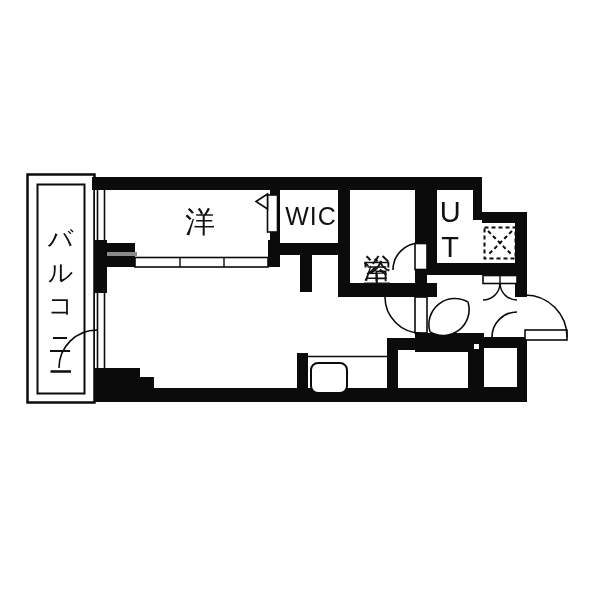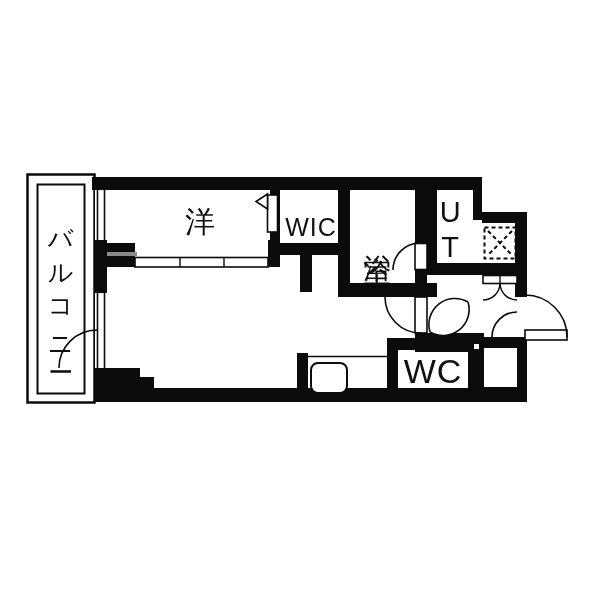--- a/index.html
+++ b/index.html
@@ -127,21 +127,20 @@
     <g>
       <line x1="308" y1="356.5" x2="387" y2="356.5" stroke="#0b0b0b" stroke-width="1.6"></line>
       <rect x="311" y="363" width="36" height="30" rx="7" fill="#ffffff" stroke="#0b0b0b" stroke-width="2"></rect>
     </g>
   </svg>
 
   <div class="room-label vertical lbl-balcony" style="left:61px;top:289px;">バルコニー</div>
 
   <div class="room-label lbl-bedroom" style="left:200px;top:222px;">洋</div>
 
-  <div class="room-label lbl-wic" style="left:311px;top:216px;margin-top:11px;">WIC</div>
+  <div class="room-label lbl-wic" style="left:311px;top:216px;">WIC</div>
 
   <div class="room-label vertical lbl-bath" style="left:377px;top:234px;">浴室</div>
 
   <div class="room-label vertical lbl-ut" style="left:450px;top:231px;">UT</div>
 
 
-  <div class="room-label lbl-wc" style="left:433px;top:372px;">WC</div>
 </div>
 
 </body></html>

